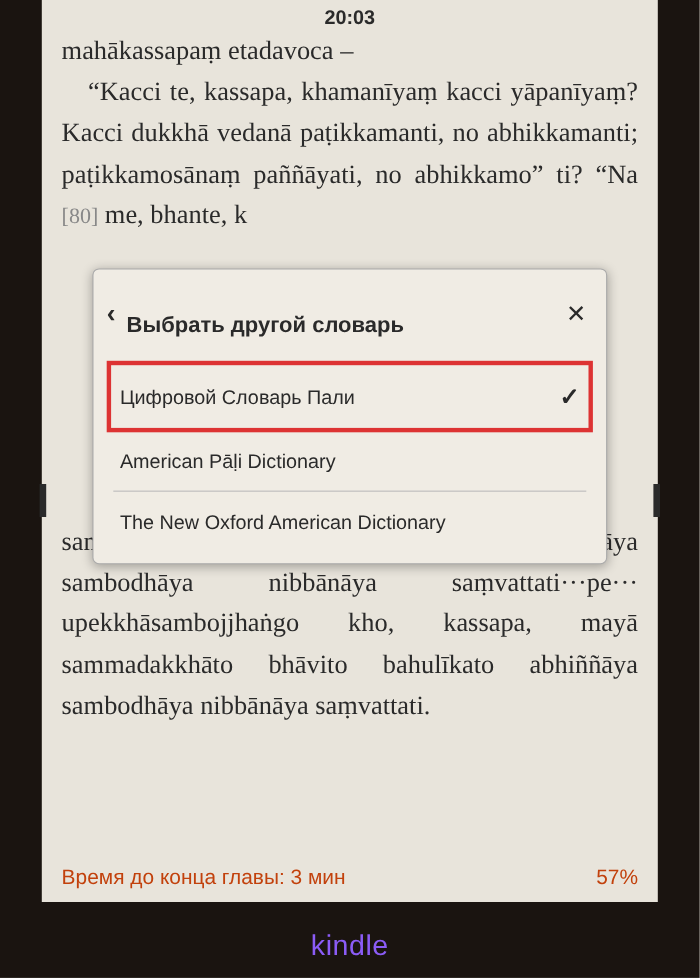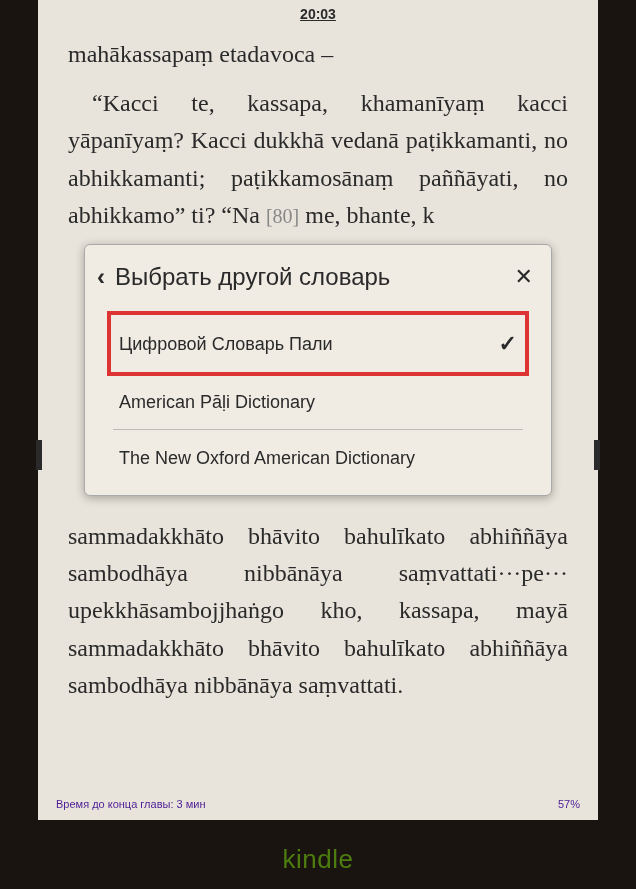--- a/index.html
+++ b/index.html
@@ -17,47 +17,46 @@
       left: 38px;
       width: 560px;
       height: 820px;
       background: #e8e4db;
       display: flex;
       flex-direction: column;
     }
     .status-bar {
       text-align: center;
       padding: 6px 0 2px;
-      font-size: 14px;
+      font-size: 18px;
       font-weight: bold;
       color: #2a2a2a;
       font-family: Arial, sans-serif;
-      text-decoration: underline;
     }
     .reader-content {
       flex: 1;
       padding: 0 18px;
       color: #2a2a2a;
       font-size: 24px;
       line-height: 1.55;
       text-align: justify;
       text-justify: inter-word;
       overflow: hidden;
       position: relative;
     }
     .reader-content p {
-      margin: 12px;
+      margin: 0;
     }
     .footer-bar {
       display: flex;
       justify-content: space-between;
       align-items: flex-end;
       padding: 4px 18px 10px;
-      font-size: 11px;
-      color: #4c1d95;
+      font-size: 19px;
+      color: #c2410c;
       font-family: Arial, sans-serif;
     }
     .page-indicator {
       position: absolute;
       left: 36px;
       top: 440px;
       width: 6px;
       height: 30px;
       background: #2a2a2a;
     }
@@ -85,31 +84,32 @@
     }
     .back-icon {
       font-size: 24px;
       font-weight: bold;
       padding: 0 10px 0 2px;
       cursor: pointer;
       line-height: 1;
     }
     .popup-title {
       flex: 1;
-      font-size: 24px;
-      font-weight: normal;
+      font-size: 20px;
+      font-weight: bold;
+      margin-top: 22px;
     }
     .close-icon {
       font-size: 22px;
       cursor: pointer;
       padding: 0 4px;
       line-height: 1;
     }
     .dict-list {
-      padding: 0 28px;
+      padding: 0 18px;
     }
     .dict-item {
       display: flex;
       align-items: center;
       justify-content: space-between;
       padding: 18px 6px 16px;
       border-bottom: 1px solid #bbb;
       font-size: 18px;
       cursor: pointer;
     }
@@ -126,21 +126,21 @@
     .check-icon {
       font-size: 22px;
       font-weight: bold;
     }
     .brand {
       position: absolute;
       bottom: 14px;
       left: 0;
       width: 100%;
       text-align: center;
-      color: #4d7c0f;
+      color: #8b5cf6;
       font-size: 26px;
       font-family: Arial, sans-serif;
       letter-spacing: 0.5px;
     }
     .ref {
       color: #888;
       font-size: 20px;
     }
   </style>
 </head>

